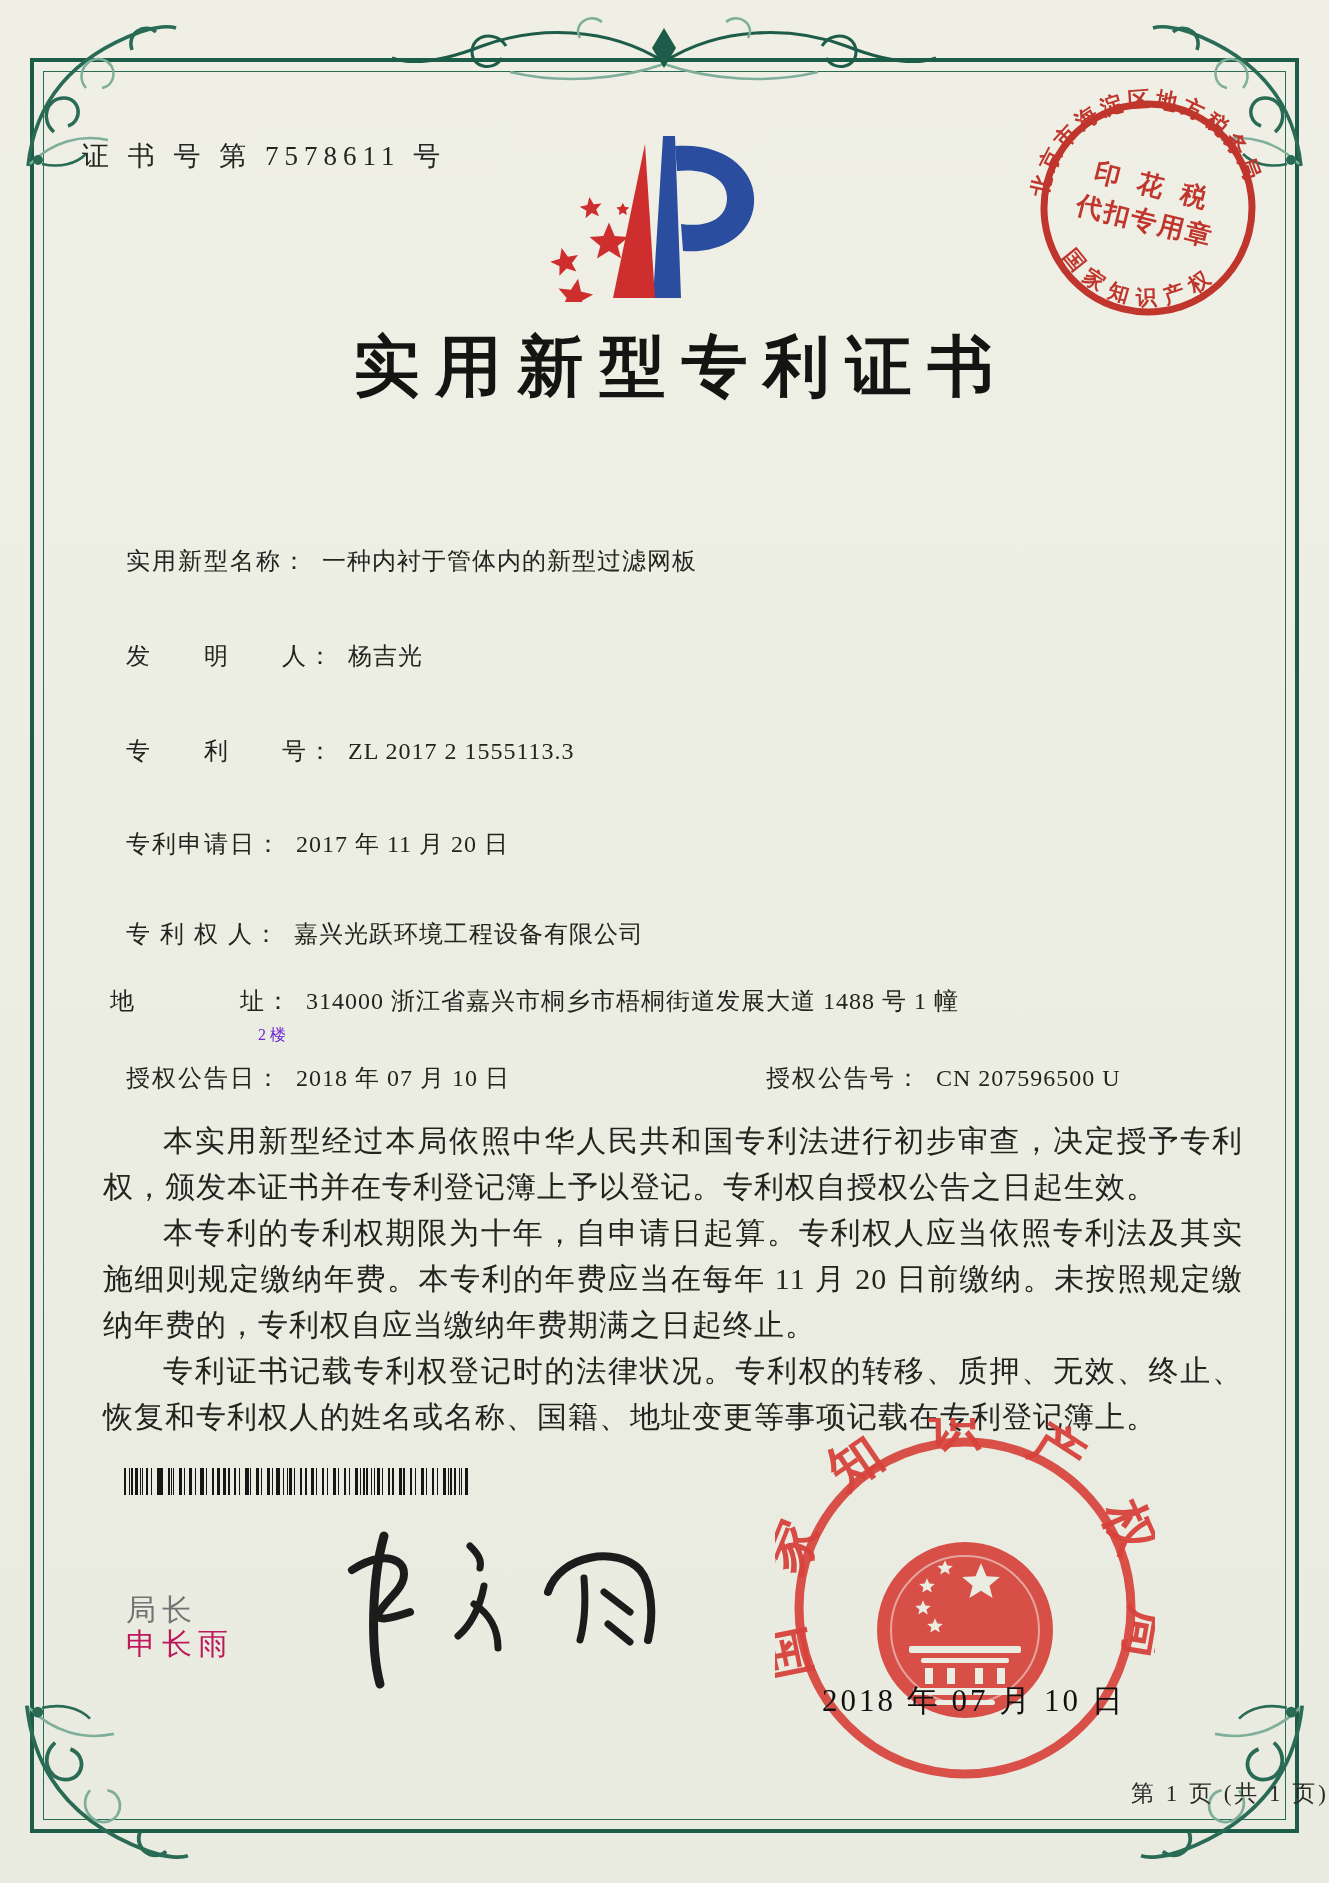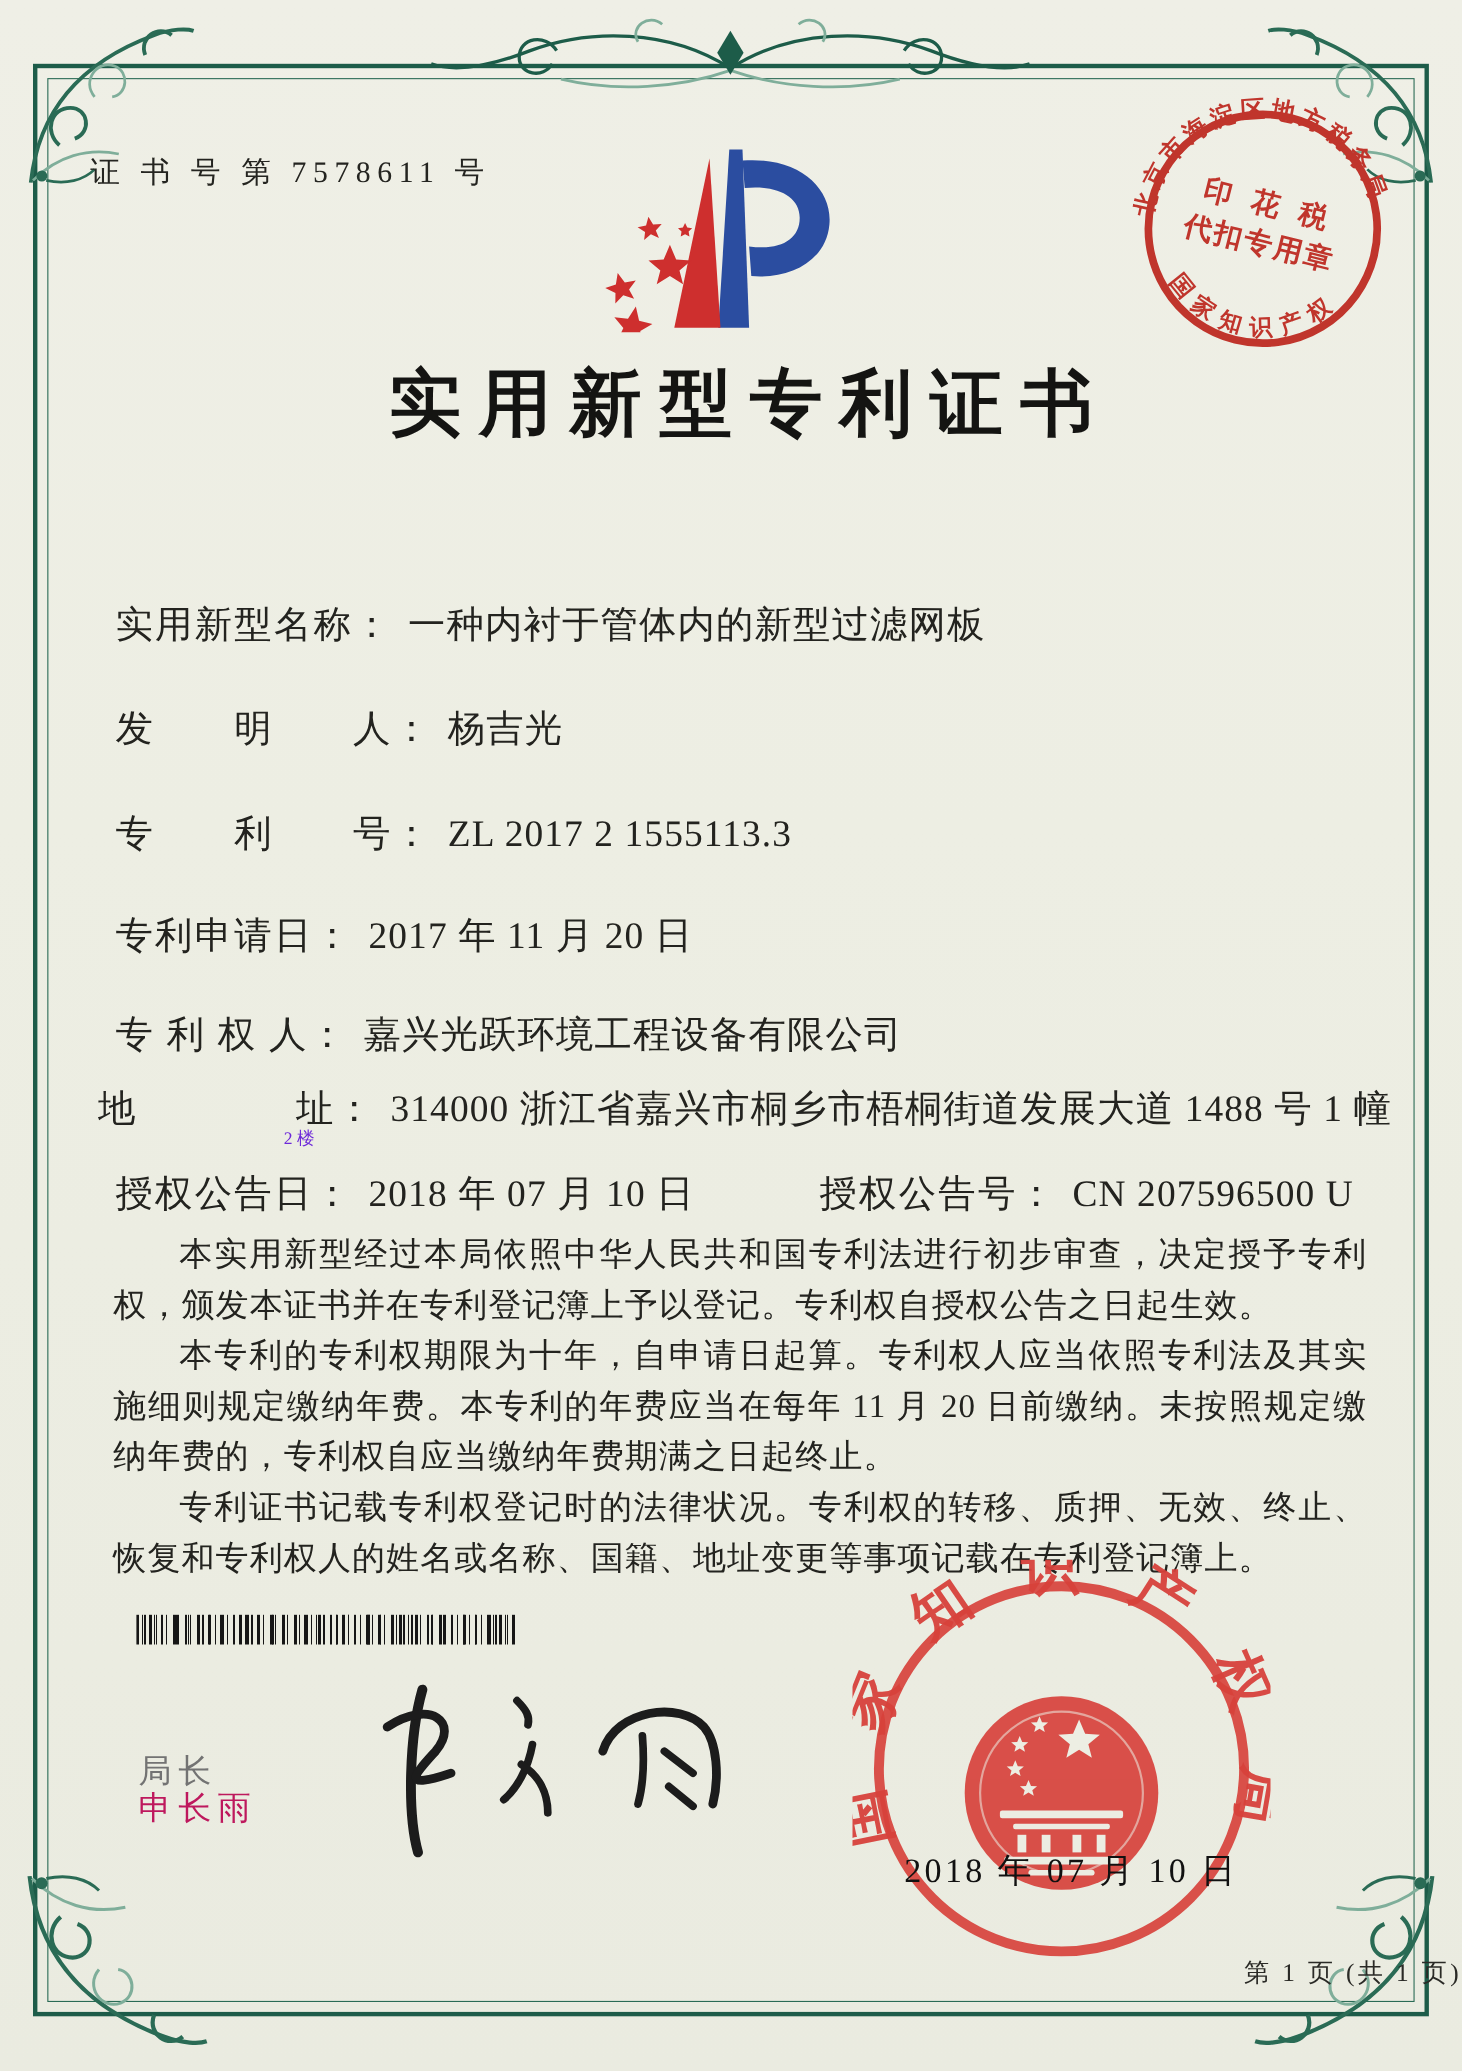--- a/index.html
+++ b/index.html
@@ -23,21 +23,21 @@
     position:absolute;left:82px;top:138px;
     font-size:27px;letter-spacing:6px;color:#242420;
   }
   .logo{position:absolute;left:505px;top:132px;}
   .title{
     position:absolute;left:0;top:322px;width:100%;
     text-align:center;font-size:66px;font-weight:bold;
     letter-spacing:16px;color:#141412;padding-left:17px;
   }
   .tax-stamp{position:absolute;left:1028px;top:88px;transform:rotate(14deg);}
-  .field{position:absolute;font-size:34px;white-space:nowrap;color:#23231f;}
+  .field{position:absolute;font-size:24px;white-space:nowrap;color:#23231f;margin-left:21px;}
   .field .lbl{letter-spacing:2px;}
   .field .val{margin-left:14px;letter-spacing:1px;}
   .addr-line2{position:absolute;left:258px;font-size:16px;color:#6d28d9;}
   .body-text{
     position:absolute;left:103px;top:1118px;width:1140px;
     font-size:30px;line-height:46px;text-align:justify;color:#23231f;
   }
   .body-text p{margin:0;text-indent:2em;letter-spacing:1px;}
   .barcode{
     position:absolute;left:124px;top:1468px;width:345px;height:27px;

